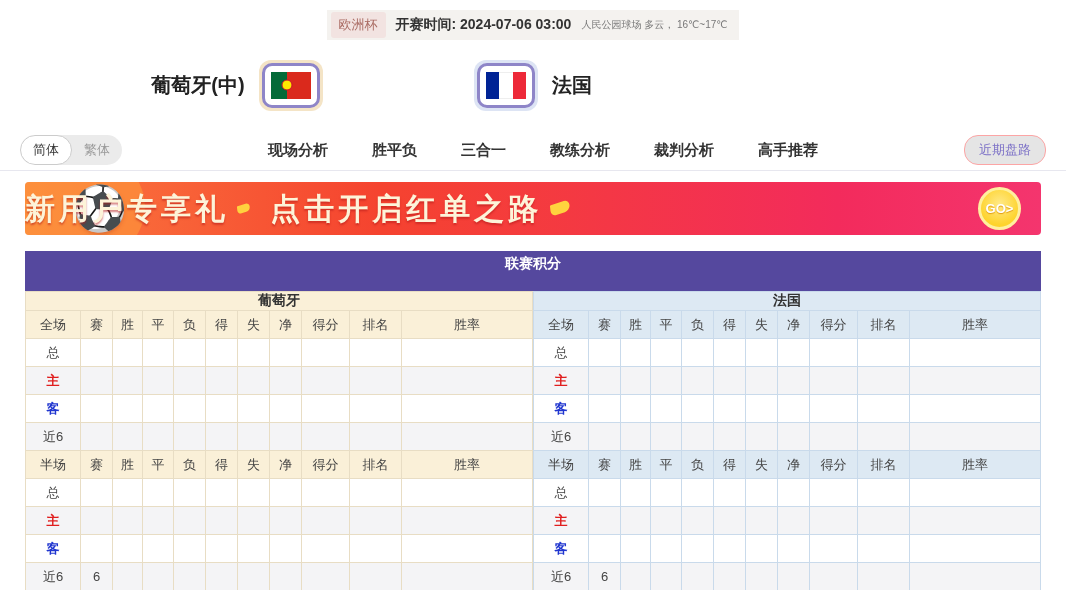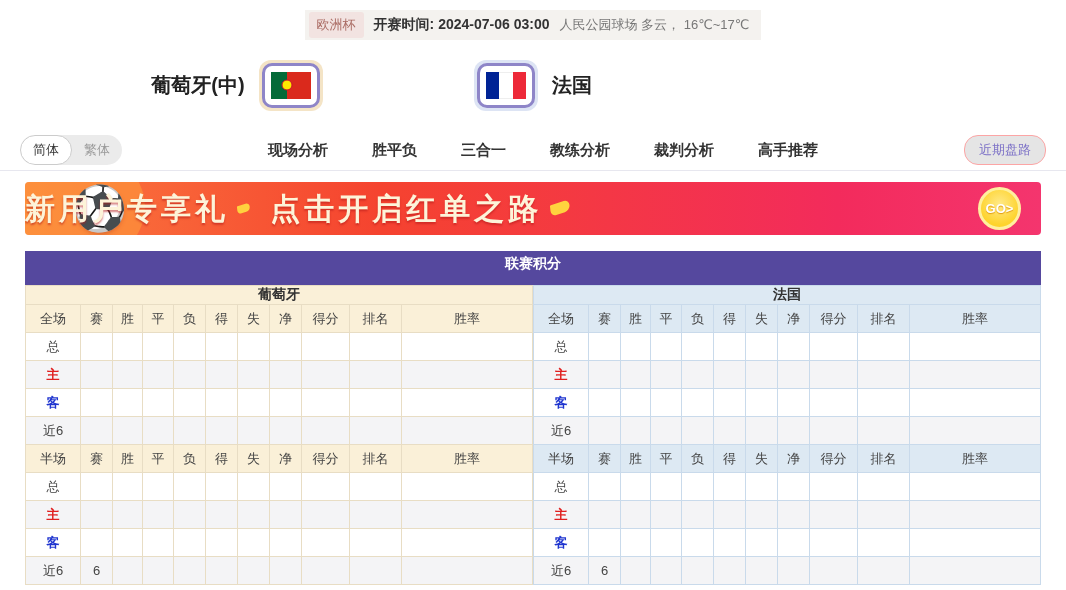--- a/index.html
+++ b/index.html
@@ -4,21 +4,21 @@
 <style>
   * { margin:0; padding:0; box-sizing:border-box; }
   body { font-family:"Liberation Sans","DejaVu Sans",sans-serif; background:#fff; }
   .page { width:1066px; height:590px; background:#fff; overflow:hidden; position:relative; }
 
   
   .top-info { display:flex; justify-content:center; padding-top:10px; }
   .info-strip { display:flex; align-items:center; background:#f4f2ef; border-radius:0; padding:4px 12px 4px 4px; gap:10px; height:30px; }
   .league-badge { background:#f2e3e1; color:#a96a62; font-size:13px; padding:4px 8px; border-radius:3px; }
   .kickoff { font-size:14px; font-weight:bold; color:#333; }
-  .venue { font-size:13px; color:#777; }
+  .venue { font-size:10px; color:#777; }
 
   
   .match-header { display:grid; grid-template-columns:1fr auto 1fr; align-items:center; height:90px; }
   .team { display:flex; align-items:center; gap:14px; justify-self:center; }
   .team-name { font-size:20px; font-weight:bold; color:#222; }
   .flag-box { border-radius:12px; padding:3px; }
   .flag-box.home { background:#f4e4c6; }
   .flag-box.away { background:#dde4f4; }
   .flag-inner { background:#fff; border:3px solid #8e85c8; border-radius:10px; padding:6px; display:flex; }
   .flag { width:40px; height:27px; display:flex; position:relative; }
@@ -47,21 +47,21 @@
   .banner::before { content:""; position:absolute; left:-20px; top:-35px; width:140px; height:120px; border-radius:50%; background:rgba(255,170,60,.45); }
   .ball-wrap { position:absolute; left:52px; top:4px; width:45px; height:45px; border-radius:50%; background:#fdf8ee; display:flex; align-items:center; justify-content:center; transform:rotate(-12deg); box-shadow:0 3px 5px rgba(140,20,20,.35); }
   .ball-glyph { font-size:44px; line-height:44px; color:#43342a; font-family:"DejaVu Sans",sans-serif; }
   .banner-text { position:absolute; left:0; right:0; top:50%; transform:translateY(-50%); text-align:left; font-size:30px; font-weight:bold; color:#fdf4d9; letter-spacing:4px; text-shadow:0 2px 2px rgba(180,25,25,.55); white-space:nowrap; }
   .swoosh { display:inline-block; width:20px; height:11px; background:#ffd23e; border-radius:2px 12px 12px 12px; transform:rotate(-18deg) skewX(-12deg); margin:0 8px 4px; vertical-align:middle; }
   .swoosh.small { width:13px; height:8px; }
   .go-coin { position:absolute; right:20px; top:5px; width:43px; height:43px; border-radius:50%; background:radial-gradient(circle at 50% 38%,#ffe988 0%,#fed32c 70%); border:3px solid #ffef9f; display:flex; align-items:center; justify-content:center; font-size:13px; font-weight:bold; color:#fff; text-shadow:0 1px 1px #e09a10; }
 
   
   .league-table { margin:13px 25px 0; }
-  .lt-title { height:34px; line-height:24px; background:#55489e; color:#fff; font-size:14px; font-weight:bold; text-align:center;margin-top:16px; }
+  .lt-title { height:40px; line-height:24px; background:#55489e; color:#fff; font-size:14px; font-weight:bold; text-align:center;margin-top:16px; }
   .lt-halves { display:flex; }
   table.half { border-collapse:collapse; table-layout:fixed; width:50%; }
   table.half td { text-align:center; font-size:13px; color:#444; height:28px; overflow:hidden; white-space:nowrap; }
   table.home td { border:1px solid #e8ddc4; }
   table.away td { border:1px solid #c9daeb; }
   tr.team-row td { height:18px; font-weight:bold; color:#333; font-size:14px; }
   table.home tr.team-row td, table.home tr.cols-row td { background:#faf0d8; }
   table.away tr.team-row td, table.away tr.cols-row td { background:#dde9f3; }
   tr.cols-row td { color:#444; }
   tr.data-row.stripe td { background:#f4f4f6; }

